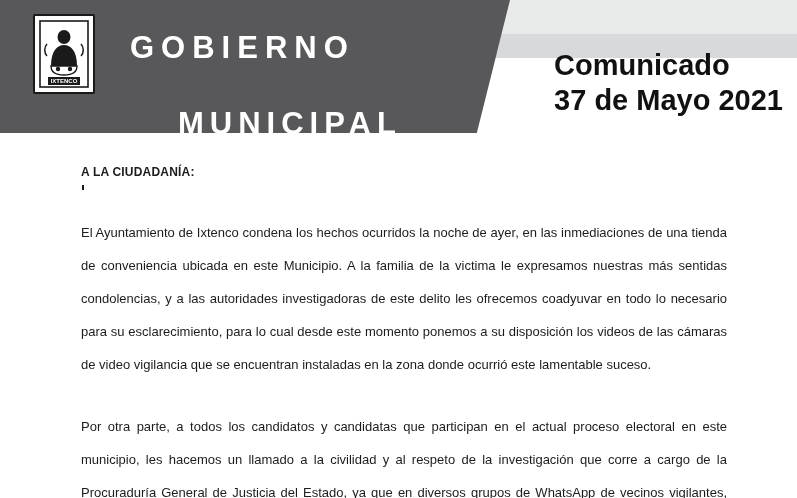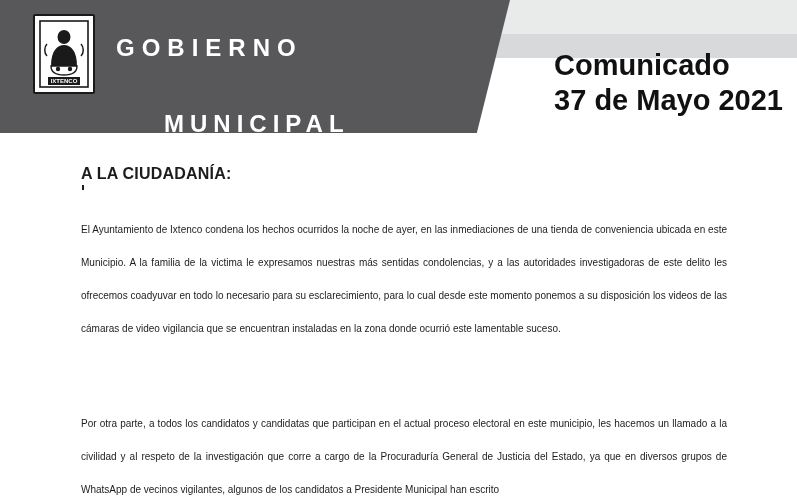--- a/index.html
+++ b/index.html
@@ -74,24 +74,24 @@
     border-radius: 2px;
     box-sizing: border-box;
     display: flex;
     align-items: center;
     justify-content: center;
   }
   .crest svg { display: block; }
 
   .gob-title {
     position: absolute;
-    left: 116px;
+    left: 130px;
     top: 26px;
     color: #ffffff;
-    font-size: 24px;
+    font-size: 31px;
     font-weight: bold;
     letter-spacing: 7px;
     line-height: 44px;
     white-space: nowrap;
   }
   .gob-title .line2 {
     display: block;
     margin-left: 48px;
     letter-spacing: 6px;
     margin-top: 32px;
@@ -111,39 +111,39 @@
 
   
   .doc-body {
     position: relative;
     padding: 0;
   }
   .ciudadania {
     position: absolute;
     left: 81px;
     top: 32px;
-    font-size: 16px;
+    font-size: 12px;
     font-weight: bold;
     color: #1c1c1c;
     letter-spacing: 0.2px;
   }
   .tiny-dot {
     position: absolute;
     left: 82px;
     top: 52px;
     width: 2px;
     height: 5px;
     background: #1c1c1c;
   }
 
   .para {
     position: absolute;
     left: 81px;
     width: 646px;
-    font-size: 10px;
+    font-size: 13px;
     line-height: 33px;
     color: #1c1c1c;
     text-align: justify;
     text-justify: inter-word;
   }
   .para.p1 { top: 70px; }
   .para.p2 { top: 264px; }
 </style>
 </head>
 <body>

